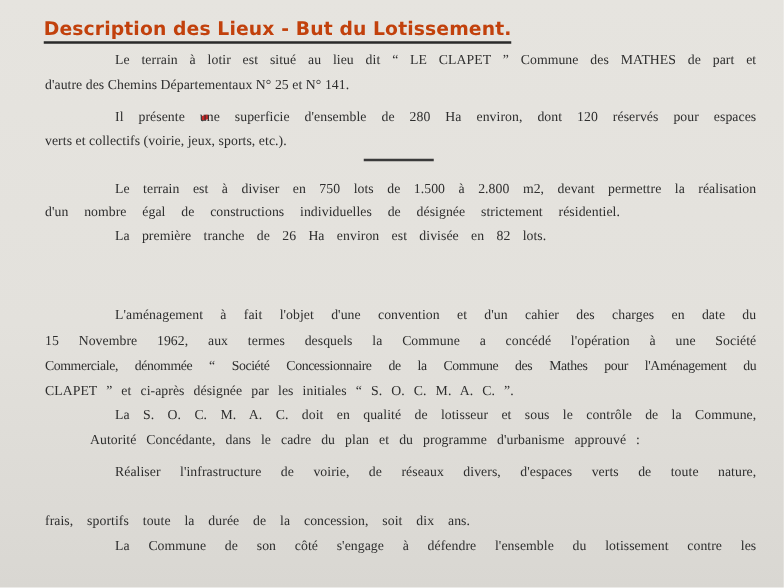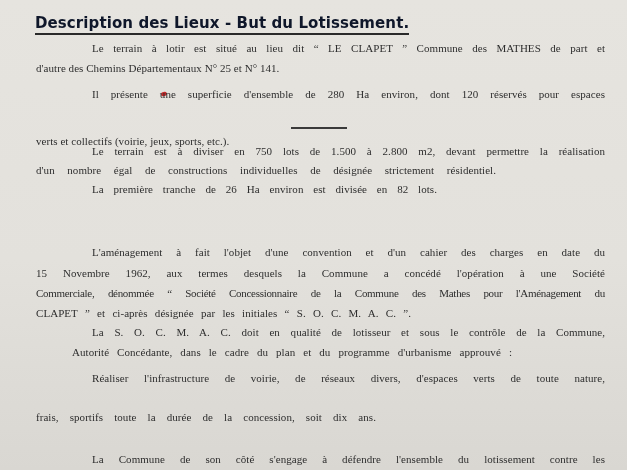--- a/index.html
+++ b/index.html
@@ -6,21 +6,21 @@
   body {
     width:627px; height:470px; overflow:hidden;
     background: linear-gradient(180deg, #e6e4df 0%, #e3e1dc 55%, #d9d7d2 100%);
     font-family: "Liberation Serif", serif;
     color:#2a2a2a;
     position:relative;
   }
   .page { position:absolute; left:0; top:0; width:627px; height:470px; }
   .heading {
     position:absolute; font-family:"DejaVu Sans", sans-serif; font-weight:bold;
-    font-size:15px; color:#0f172a; letter-spacing:0.1px; white-space:nowrap;
+    font-size:15px; color:#c2410c; letter-spacing:0.1px; white-space:nowrap;
     border-bottom:2px solid #2a2a2a; padding-bottom:1px;
   }
   .h1 { left:35px; top:14px; }
   .h2 { left:35px; top:216px; }
   .line {
     position:absolute; font-size:11px; white-space:nowrap; color:#2e2e2e;
     text-align:justify; text-align-last:justify; letter-spacing:0.05px;
   }
   .sep { position:absolute; left:291px; top:127px; width:56px; height:2px; background:#3a3a3a; }
   .redmark { position:absolute; left:161px; top:92px; width:6px; height:4px; background:#c42a2a; border-radius:3px; transform:rotate(-15deg); }
@@ -28,31 +28,31 @@
 </head>
 <body>
 
 <div class="page">
   <div class="heading h1">Description des Lieux  -  But du Lotissement.</div>
 
   <div class="line" style="left:92px;top:42px;width:513px;">Le terrain à lotir est situé au lieu dit “ LE CLAPET ” Commune des MATHES de part et</div>
   <div class="line" style="left:36px;top:62px;text-align:right;text-align-last:left;">d'autre des Chemins Départementaux N° 25 et N° 141.</div>
   <div class="redmark"></div>
   <div class="line" style="left:92px;top:88px;width:513px;">Il présente une superficie d'ensemble de 280 Ha environ, dont 120 réservés pour espaces</div>
-  <div class="line" style="left:36px;top:107px;text-align:left;text-align-last:left;margin-top:28px;">verts et collectifs (voirie, jeux, sports, etc.).</div>
+  <div class="line" style="left:36px;top:107px;text-align:left;text-align-last:left;">verts et collectifs (voirie, jeux, sports, etc.).</div>
 
   <div class="sep"></div>
 
   <div class="line" style="left:92px;top:145px;width:513px;">Le terrain est à diviser en 750 lots de 1.500 à 2.800 m2, devant permettre la réalisation</div>
   <div class="line" style="left:36px;top:164px;width:460px;">d'un nombre égal de constructions individuelles de désignée strictement résidentiel.</div>
   <div class="line" style="left:92px;top:183px;width:345px;">La première tranche de 26 Ha environ est divisée en 82 lots.</div>
 
 
   <div class="line" style="left:92px;top:246px;width:513px;">L'aménagement à fait l'objet d'une convention et d'un cahier des charges en date du</div>
   <div class="line" style="left:36px;top:267px;width:569px;">15 Novembre 1962, aux termes desquels la Commune a concédé l'opération à une Société</div>
   <div class="line" style="left:36px;top:287px;width:569px;letter-spacing:-0.3px;">Commerciale, dénommée “ Société Concessionnaire de la Commune des Mathes pour l'Aménagement du</div>
   <div class="line" style="left:36px;top:307px;width:375px;">CLAPET ” et ci-après désignée par les initiales “ S. O. C. M. A. C. ”.</div>
   <div class="line" style="left:92px;top:326px;width:513px;">La S. O. C. M. A. C. doit en qualité de lotisseur et sous le contrôle de la Commune,</div>
   <div class="line" style="left:36px;top:346px;width:440px;margin-left:36px;">Autorité Concédante, dans le cadre du plan et du programme d'urbanisme approuvé :</div>
   <div class="line" style="left:92px;top:372px;width:513px;">Réaliser l'infrastructure de voirie, de réseaux divers, d'espaces verts de toute nature,</div>
   <div class="line" style="left:36px;top:411px;width:340px;">frais, sportifs toute la durée de la concession, soit dix ans.</div>
-  <div class="line" style="left:92px;top:431px;width:513px;margin-top:22px;">La Commune de son côté s'engage à défendre l'ensemble du lotissement contre les</div>
+  <div class="line" style="left:92px;top:431px;width:513px;">La Commune de son côté s'engage à défendre l'ensemble du lotissement contre les</div>
 </div>
 
 </body></html>

